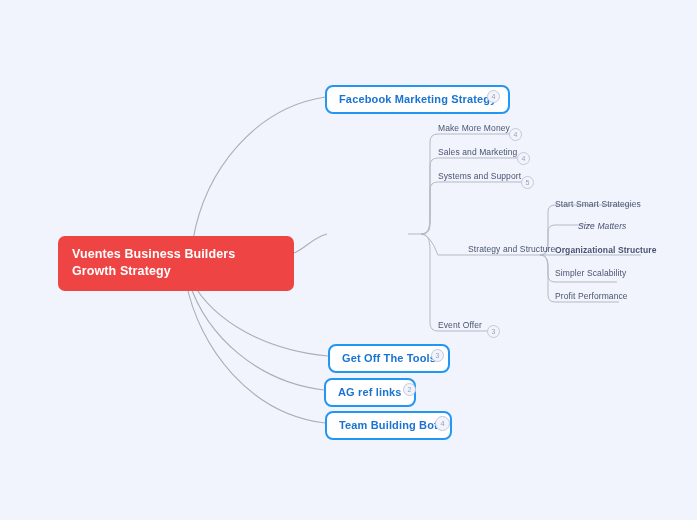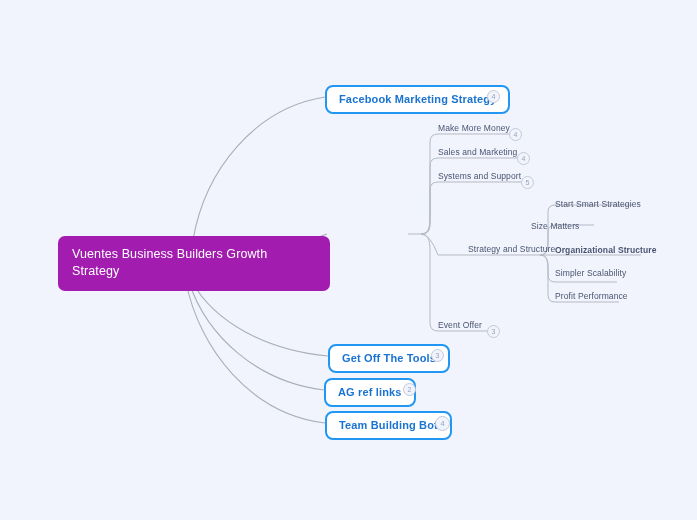--- a/index.html
+++ b/index.html
@@ -26,28 +26,28 @@
     width: 697px;
     height: 520px;
     pointer-events: none;
   }
 
   
   .root-node {
     position: absolute;
     left: 58px;
     top: 236px;
-    width: 272px;
+    width: 236px;
     box-sizing: border-box;
-    background: #a21caf;
+    background: #ef4444;
     border-radius: 7px;
     padding: 10px 14px 11px 14px;
     color: #ffffff;
     font-size: 12.5px;
-    font-weight: normal;
+    font-weight: bold;
     line-height: 1.35;
     letter-spacing: 0.1px;
   }
 
   
   .node1 {
     position: absolute;
     background: #ffffff;
     border: 2px solid #2196f3;
     border-radius: 8px;
@@ -157,18 +157,18 @@
 
   <div class="node2" style="left:438px; top:171px;">Systems and Support</div>
   <div class="badge" style="left:521px; top:176px;">5</div>
 
   <div class="node2" style="left:438px; top:244px;margin-left:30px;">Strategy and Structure</div>
 
   <div class="node2" style="left:438px; top:320px;">Event Offer</div>
   <div class="badge" style="left:487px; top:325px;">3</div>
 
   <div class="node3" style="left:555px; top:199px;">Start Smart Strategies</div>
-  <div class="node3" style="left:531px; top:221px;">Size Matters</div>
+  <div class="node3" style="left:578px; top:221px;font-style:italic;">Size Matters</div>
   <div class="node3" style="left:555px; top:245px;font-weight:bold;">Organizational Structure</div>
   <div class="node3" style="left:555px; top:268px;">Simpler Scalability</div>
   <div class="node3" style="left:555px; top:291px;">Profit Performance</div>
 
 </div>
 
 </body></html>

